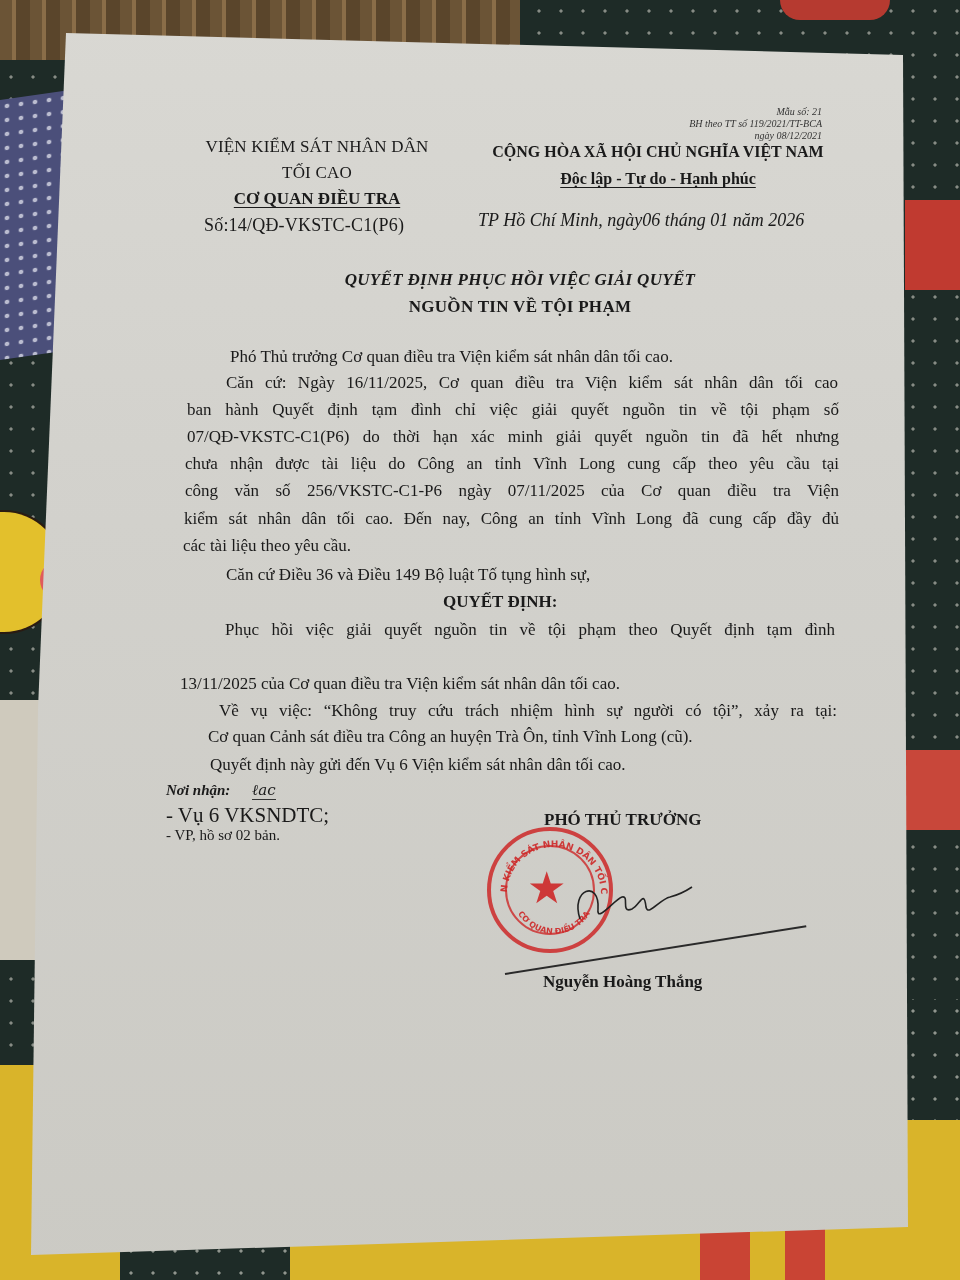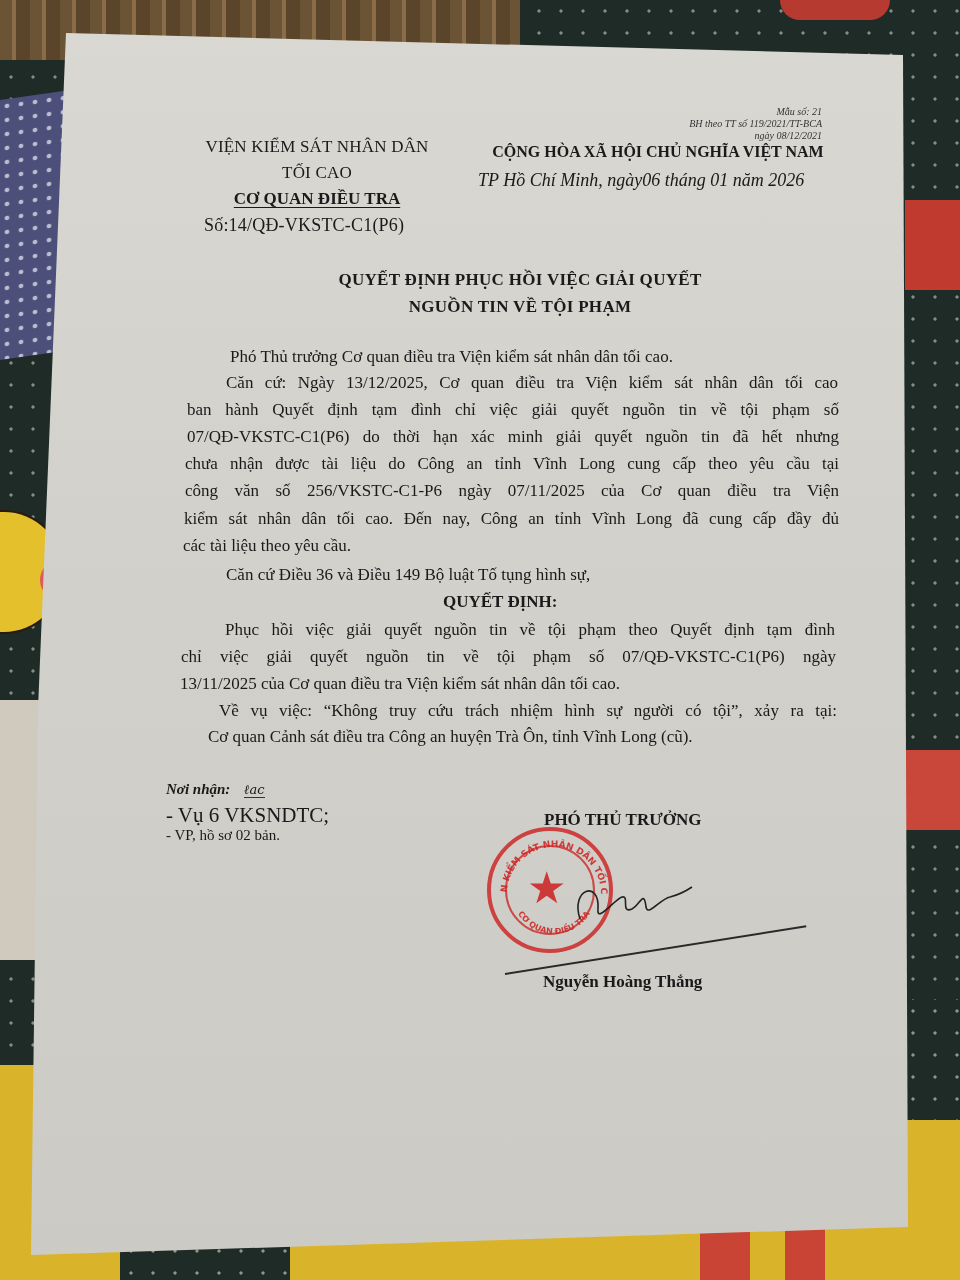--- a/index.html
+++ b/index.html
@@ -92,54 +92,55 @@
 
     <div class="abs" style="left:196px; top:128px; width:242px; text-align:center;">
       <div class="hdr" style="height:26px;">VIỆN KIỂM SÁT NHÂN DÂN</div>
       <div class="hdr" style="height:26px;">TỐI CAO</div>
       <div class="hdr-b under" style="height:26px;">CƠ QUAN ĐIỀU TRA</div>
       <div class="hdr" style="font-size:18px; text-align:left; padding-left:8px;">Số:14/QĐ-VKSTC-C1(P6)</div>
     </div>
 
     <div class="abs" style="left:478px; top:134px; width:360px; text-align:center;">
       <div class="hdr-b" style="font-size:16px; height:27px;">CỘNG HÒA XÃ HỘI CHỦ NGHĨA VIỆT NAM</div>
+      <div class="hdr-b under" style="font-size:16px; height:40px;">Độc lập - Tự do - Hạnh phúc</div>
       <div class="italic" style="font-size:18px; text-align:left;">TP Hồ Chí Minh, ngày06 tháng 01 năm 2026</div>
     </div>
 
     <div class="abs title" style="left:270px; top:261px; width:500px;">
-      <div style="height:27px;">QUYẾT ĐỊNH PHỤC HỒI VIỆC GIẢI QUYẾT</div>
+      <div style="height:27px;font-style:italic;">QUYẾT ĐỊNH PHỤC HỒI VIỆC GIẢI QUYẾT</div>
       <div>NGUỒN TIN VỀ TỘI PHẠM</div>
     </div>
 
     <div class="abs body" style="left:230px; top:339px;">Phó Thủ trưởng Cơ quan điều tra Viện kiểm sát nhân dân tối cao.</div>
 
-    <div class="abs body just" style="left:226px; top:365px; width:612px;">Căn cứ: Ngày 13/12/2025, Cơ quan điều tra Viện kiểm sát nhân dân tối cao</div>
+    <div class="abs body just" style="left:226px; top:365px; width:612px;">Căn cứ: Ngày 16/11/2025, Cơ quan điều tra Viện kiểm sát nhân dân tối cao</div>
     <div class="abs body just" style="left:187px; top:392px; width:652px;">ban hành Quyết định tạm đình chỉ việc giải quyết nguồn tin về tội phạm số</div>
     <div class="abs body just" style="left:187px; top:419px; width:652px;">07/QĐ-VKSTC-C1(P6) do thời hạn xác minh giải quyết nguồn tin đã hết nhưng</div>
     <div class="abs body just" style="left:185px; top:446px; width:654px;">chưa nhận được tài liệu do Công an tỉnh Vĩnh Long cung cấp theo yêu cầu tại</div>
     <div class="abs body just" style="left:185px; top:473px; width:654px;">công văn số 256/VKSTC-C1-P6 ngày 07/11/2025 của Cơ quan điều tra Viện</div>
     <div class="abs body just" style="left:184px; top:501px; width:655px;">kiểm sát nhân dân tối cao. Đến nay, Công an tỉnh Vĩnh Long đã cung cấp đầy đủ</div>
     <div class="abs body" style="left:183px; top:528px;">các tài liệu theo yêu cầu.</div>
 
     <div class="abs body" style="left:226px; top:557px;">Căn cứ Điều 36 và Điều 149 Bộ luật Tố tụng hình sự,</div>
 
     <div class="abs body bold" style="left:443px; top:584px;">QUYẾT ĐỊNH:</div>
 
     <div class="abs body just" style="left:225px; top:612px; width:610px;">Phục hồi việc giải quyết nguồn tin về tội phạm theo Quyết định tạm đình</div>
-    <div class="abs body just" style="left:181px; top:639px; width:655px;">chỉ việc giải quyết nguồn tin về tội phạm số 07/QĐ-VKSTC-C1(P6) ngày</div>
     <div class="abs body" style="left:180px; top:666px;font-family:Liberation Serif, serif;">13/11/2025 của Cơ quan điều tra Viện kiểm sát nhân dân tối cao.</div>
 
     <div class="abs body just" style="left:219px; top:693px; width:618px;">Về vụ việc: “Không truy cứu trách nhiệm hình sự người có tội”, xảy ra tại:</div>
     <div class="abs body" style="left:172px; top:719px;margin-left:36px;">Cơ quan Cảnh sát điều tra Công an huyện Trà Ôn, tỉnh Vĩnh Long (cũ).</div>
 
+    <div class="abs body" style="left:210px; top:747px;">Quyết định này gửi đến Vụ 6 Viện kiểm sát nhân dân tối cao.</div>
 
     <div class="abs" style="left:166px; top:772px;">
       <div class="italic bold" style="font-size:15px; height:22px;">
         <span>Nơi nhận:</span>
-        <span style="font-family:'DejaVu Serif',serif; font-style:italic; font-weight:normal; font-size:13px; border-bottom:1px solid #333; margin-left:10px;">ℓac</span>
+        <span style="font-family:'DejaVu Serif',serif; font-style:italic; font-weight:normal; font-size:15px; border-bottom:1px solid #333; margin-left:18px;">ℓac</span>
       </div>
       <div style="font-size:21px; height:24px;">- Vụ 6 VKSNDTC;</div>
       <div style="font-size:15px;">- VP, hồ sơ 02 bản.</div>
     </div>
 
     <div class="abs bold" style="left:544px; top:801px; font-size:17px;">PHÓ THỦ TRƯỞNG</div>
 
     <div class="stamp">
       <div class="inner"></div>
       <div class="star">★</div>

